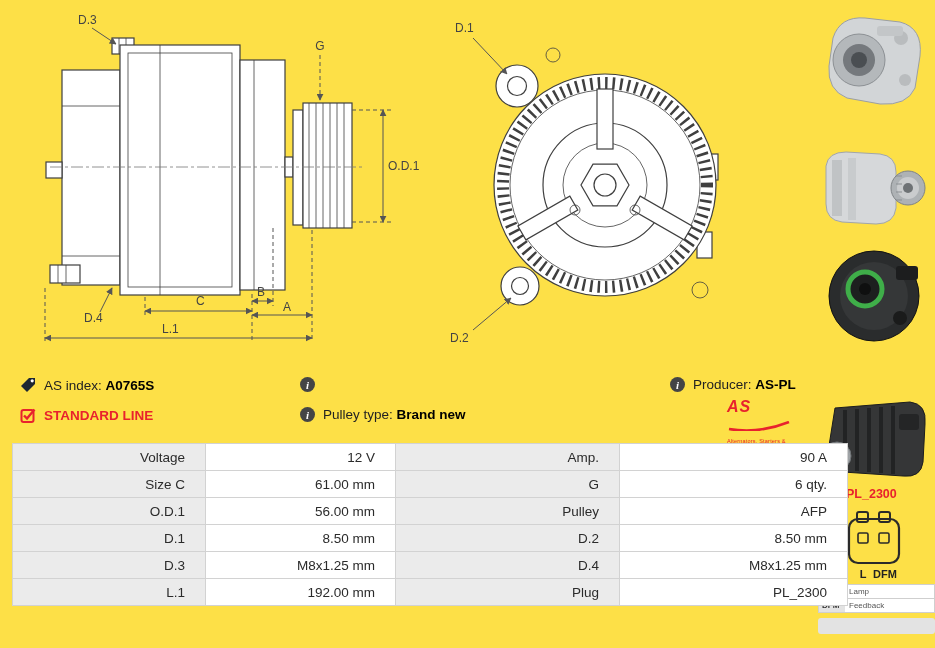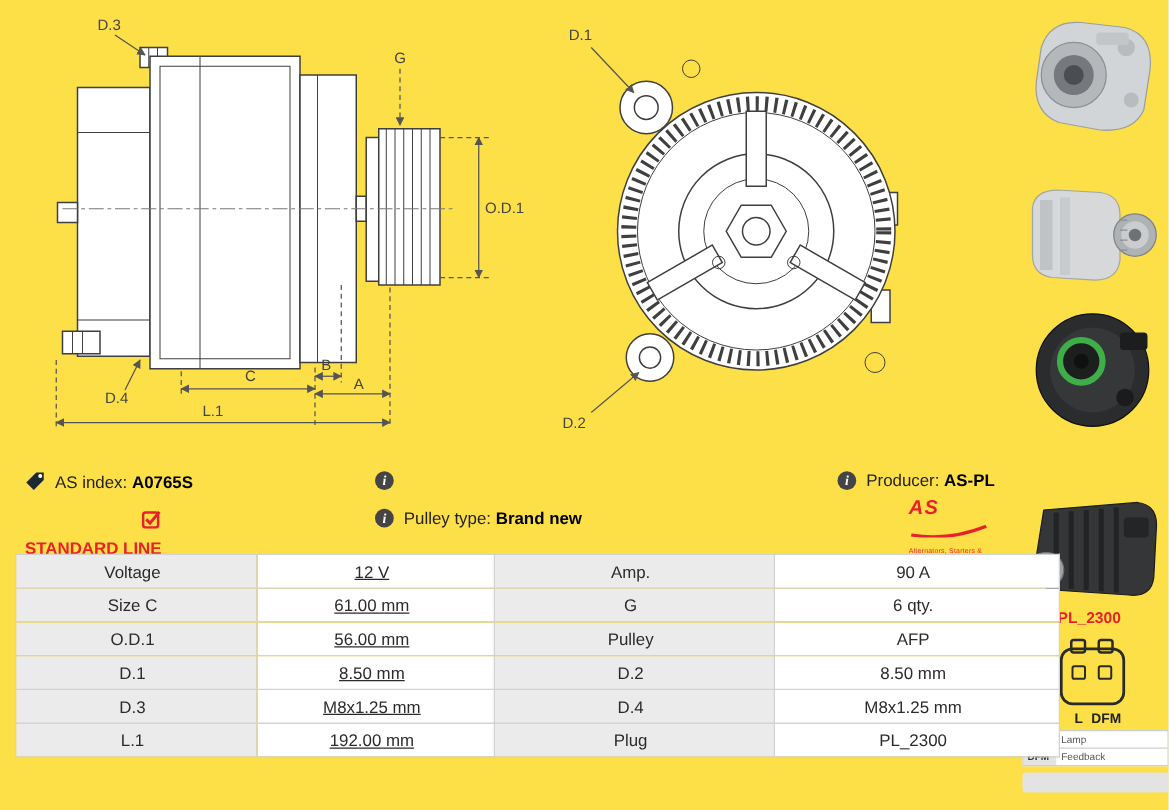--- a/index.html
+++ b/index.html
@@ -17,24 +17,24 @@
   .std-line { color:#e8222d; font-weight:bold; }
 
   
   .logo { position:absolute; left:727px; top:397px; width:70px; text-align:left; color:#e8222d; }
   .logo-as { font-size:16px; font-weight:bold; font-style:italic; letter-spacing:1px; line-height:20px; }
   .logo-tag { font-size:5.5px; margin-top:3px; letter-spacing:0.2px; }
 
   
   .spec-table { position:absolute; left:12px; top:443px; width:779px; border-collapse:collapse;
                 font-size:13.5px; color:#2b2b2b; table-layout:fixed; }
-  .spec-table td { border:1px solid #d2d2d2; height:27px; padding:0 10px 0 4px; text-align:center; overflow:hidden; }
+  .spec-table td { border:1px solid #d2d2d2; height:27px; padding:0 20px 0 4px; text-align:right; overflow:hidden; }
   .spec-table td.lbl { background:#ebebeb; }
   .spec-table td.val { background:#ffffff; }
-  .c1 { width:193px; } .c2 { width:190px;text-decoration:underline; } .c3 { width:224px; } .c4 { width:228px; }
+  .c1 { width:193px; } .c2 { width:190px; } .c3 { width:224px; } .c4 { width:228px; }
 
   
   .plug-name { position:absolute; left:846px; top:487px; font-size:12.5px; font-weight:bold; color:#e8222d; }
   .plug-legend { position:absolute; left:818px; top:584px; width:117px; border:1px solid #cfcfcf; font-size:8px; color:#555; background:#fff; }
   .plug-legend .row { display:flex; border-bottom:1px solid #cfcfcf; align-items:stretch; }
   .plug-legend .row:last-child { border-bottom:none; }
   .plug-legend .key { width:26px; background:#e3e3e3; font-weight:bold; color:#333; padding:2px 3px; }
   .plug-legend .desc { padding:2px 4px; }
   .preview-bar { position:absolute; left:818px; top:618px; width:117px; height:16px; background:#e3e3e3; border-radius:3px; }
 
@@ -239,21 +239,21 @@
   </div>
 
   <div class="info-item" style="left:670px; top:377px;">
     <span class="iinfo">i</span>
     <span class="txt">
       <span>Producer:</span>
       <b>AS-PL</b>
     </span>
   </div>
 
-  <div class="info-item" style="left:20px; top:407px;flex-direction:column;">
+  <div class="info-item" style="left:20px; top:407px;">
     <svg width="16" height="16" viewBox="0 0 16 16">
       <rect x="1.5" y="3" width="12" height="12" rx="2" fill="none" stroke="#e8222d" stroke-width="2"></rect>
       <path d="M4,8.5 L7,11.5 L14.5,2.5" fill="none" stroke="#e8222d" stroke-width="2.4"></path>
     </svg>
     <span class="txt std-line">STANDARD LINE</span>
   </div>
 
   <div class="info-item" style="left:300px; top:407px;">
     <span class="iinfo">i</span>
     <span class="txt">

